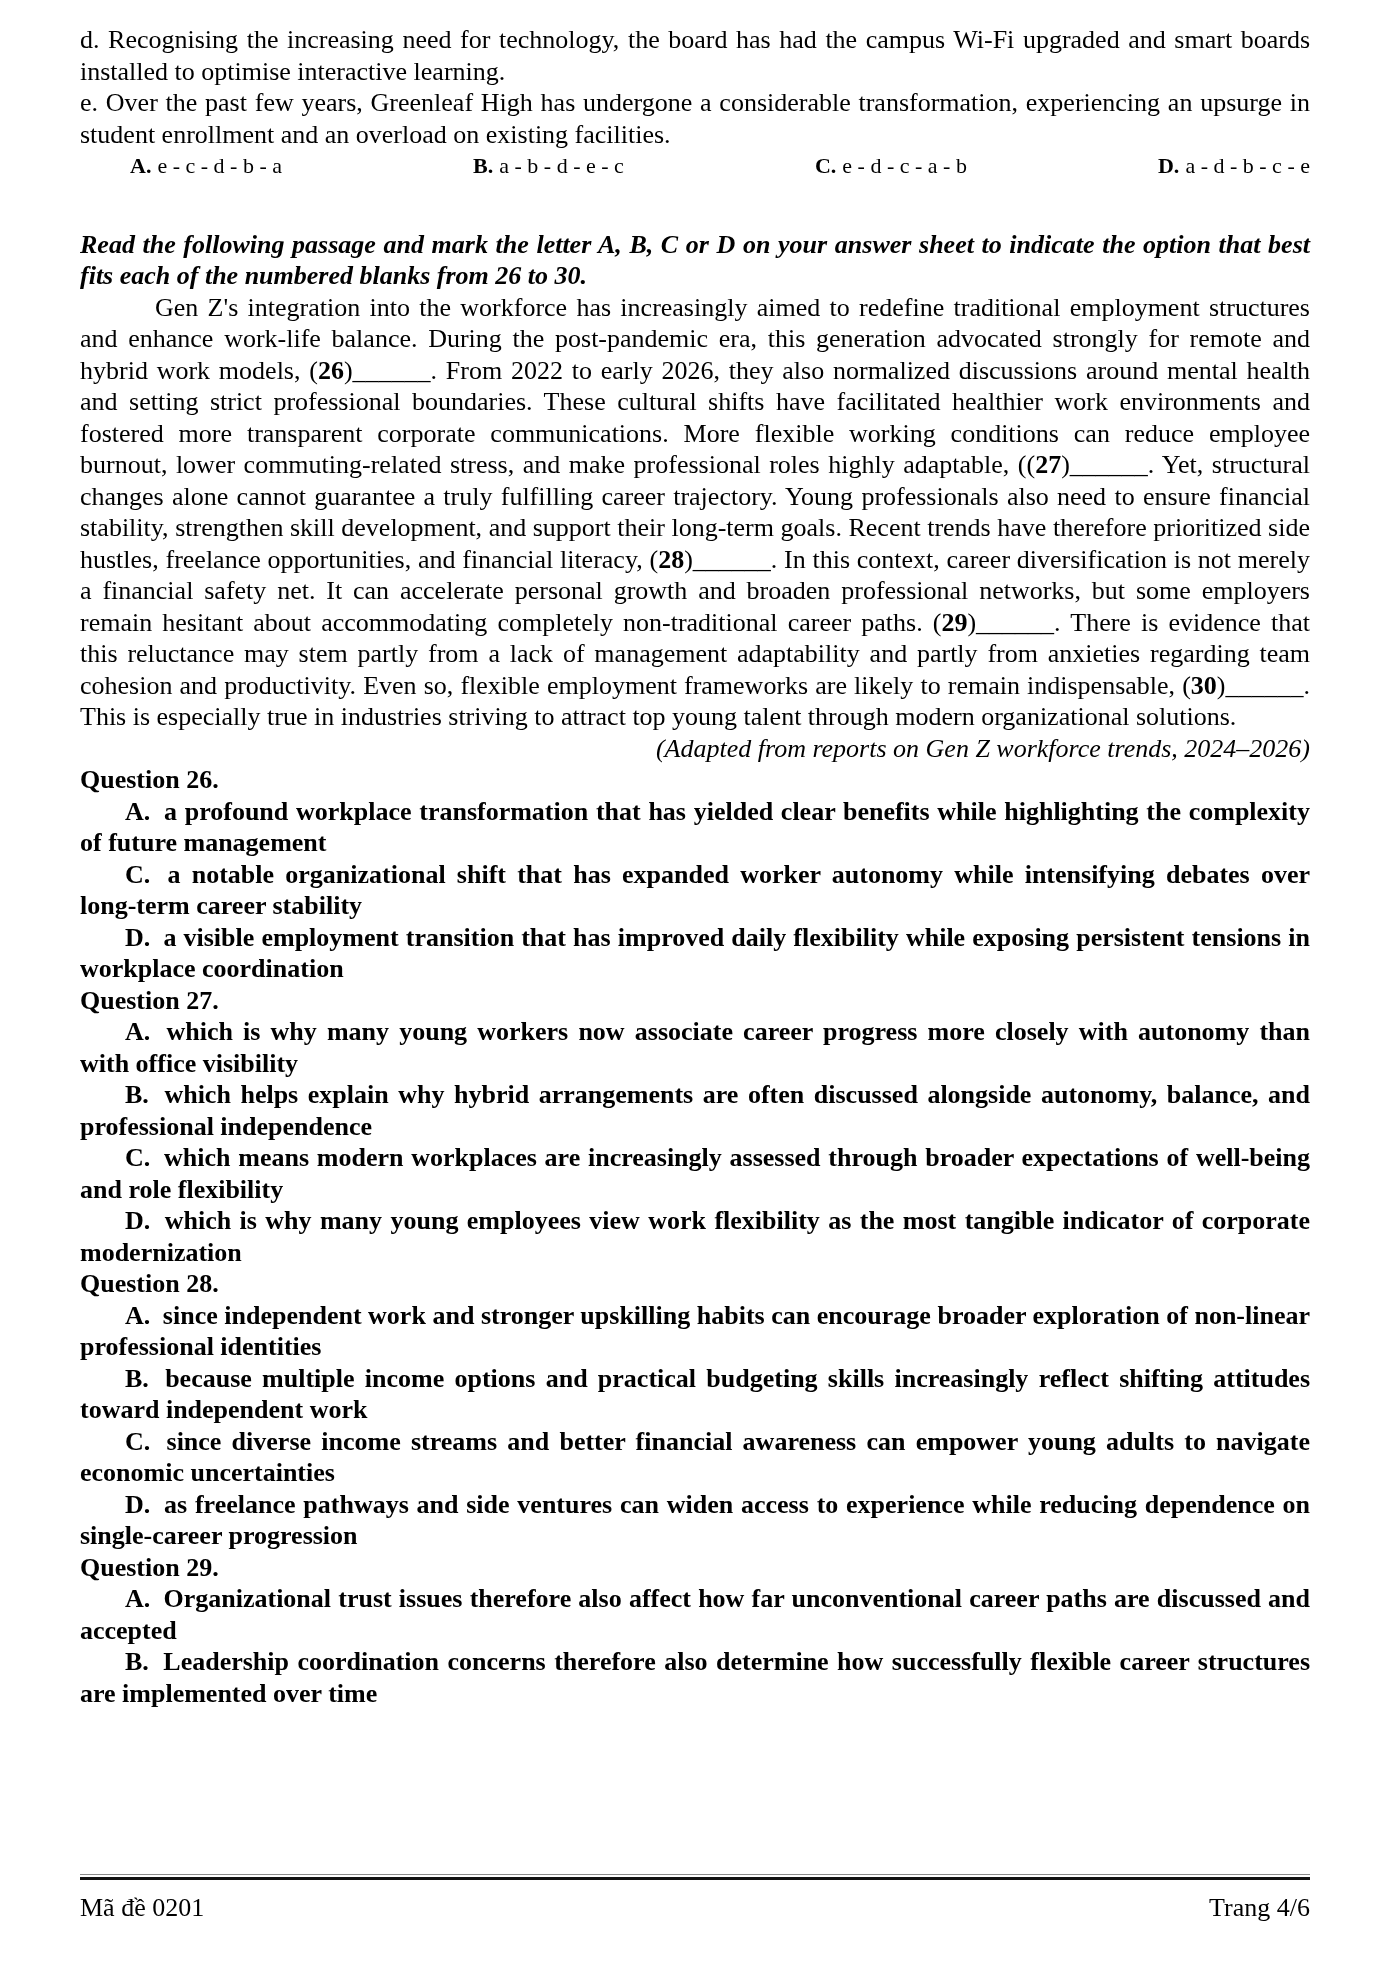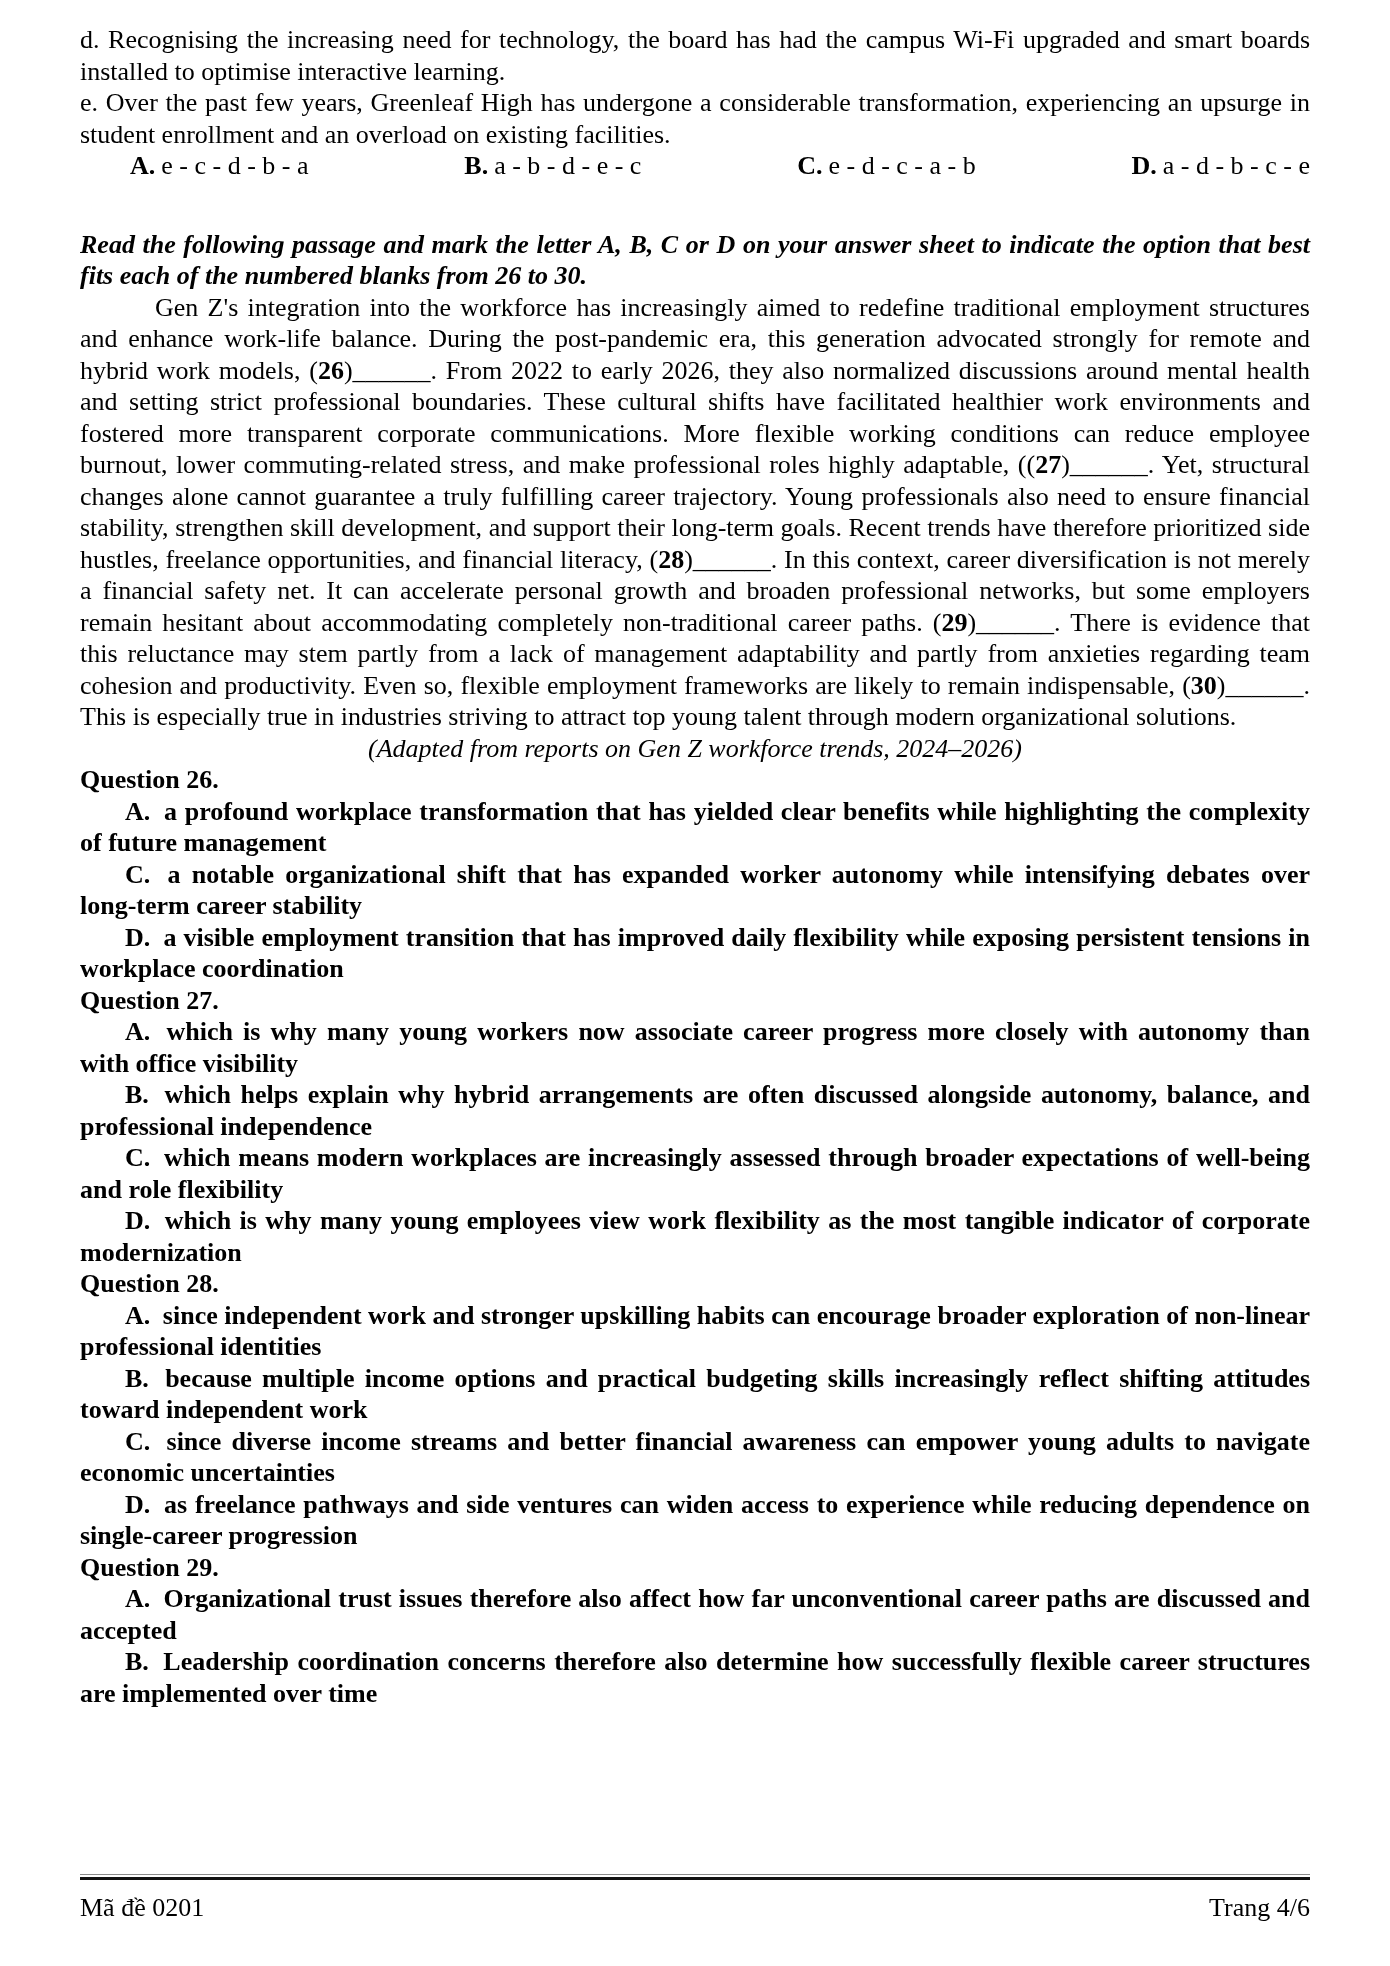--- a/index.html
+++ b/index.html
@@ -13,27 +13,27 @@
     box-sizing: border-box;
     padding: 24px 80px 0 80px;
     margin: 0 auto;
     overflow: hidden;
   }
   p { margin: 0; font-size: 26px; line-height: 31.5px; text-align: justify; }
   .seq-row {
     display: flex;
     justify-content: space-between;
     padding-left: 50px;
-    font-size: 26px;
+    font-size: 22px;
     line-height: 31.5px;
   }
   .seq-row b { margin-right: 6px; }
   .instruction { font-weight: bold; font-style: italic; margin-top: 47px; }
   .passage-body { text-indent: 75px; }
-  .attribution { text-align: center; font-style: italic; }
+  .attribution { text-align: right; font-style: italic; }
   .q-title { font-weight: bold; text-align: left; }
   .opt { text-indent: 45px; font-weight: bold; }
   .opt b { margin-right: 6px; }
   .footer {
     position: absolute;
     left: 80px;
     right: 80px;
     top: 1874px;
   }
   .footer-rule {

